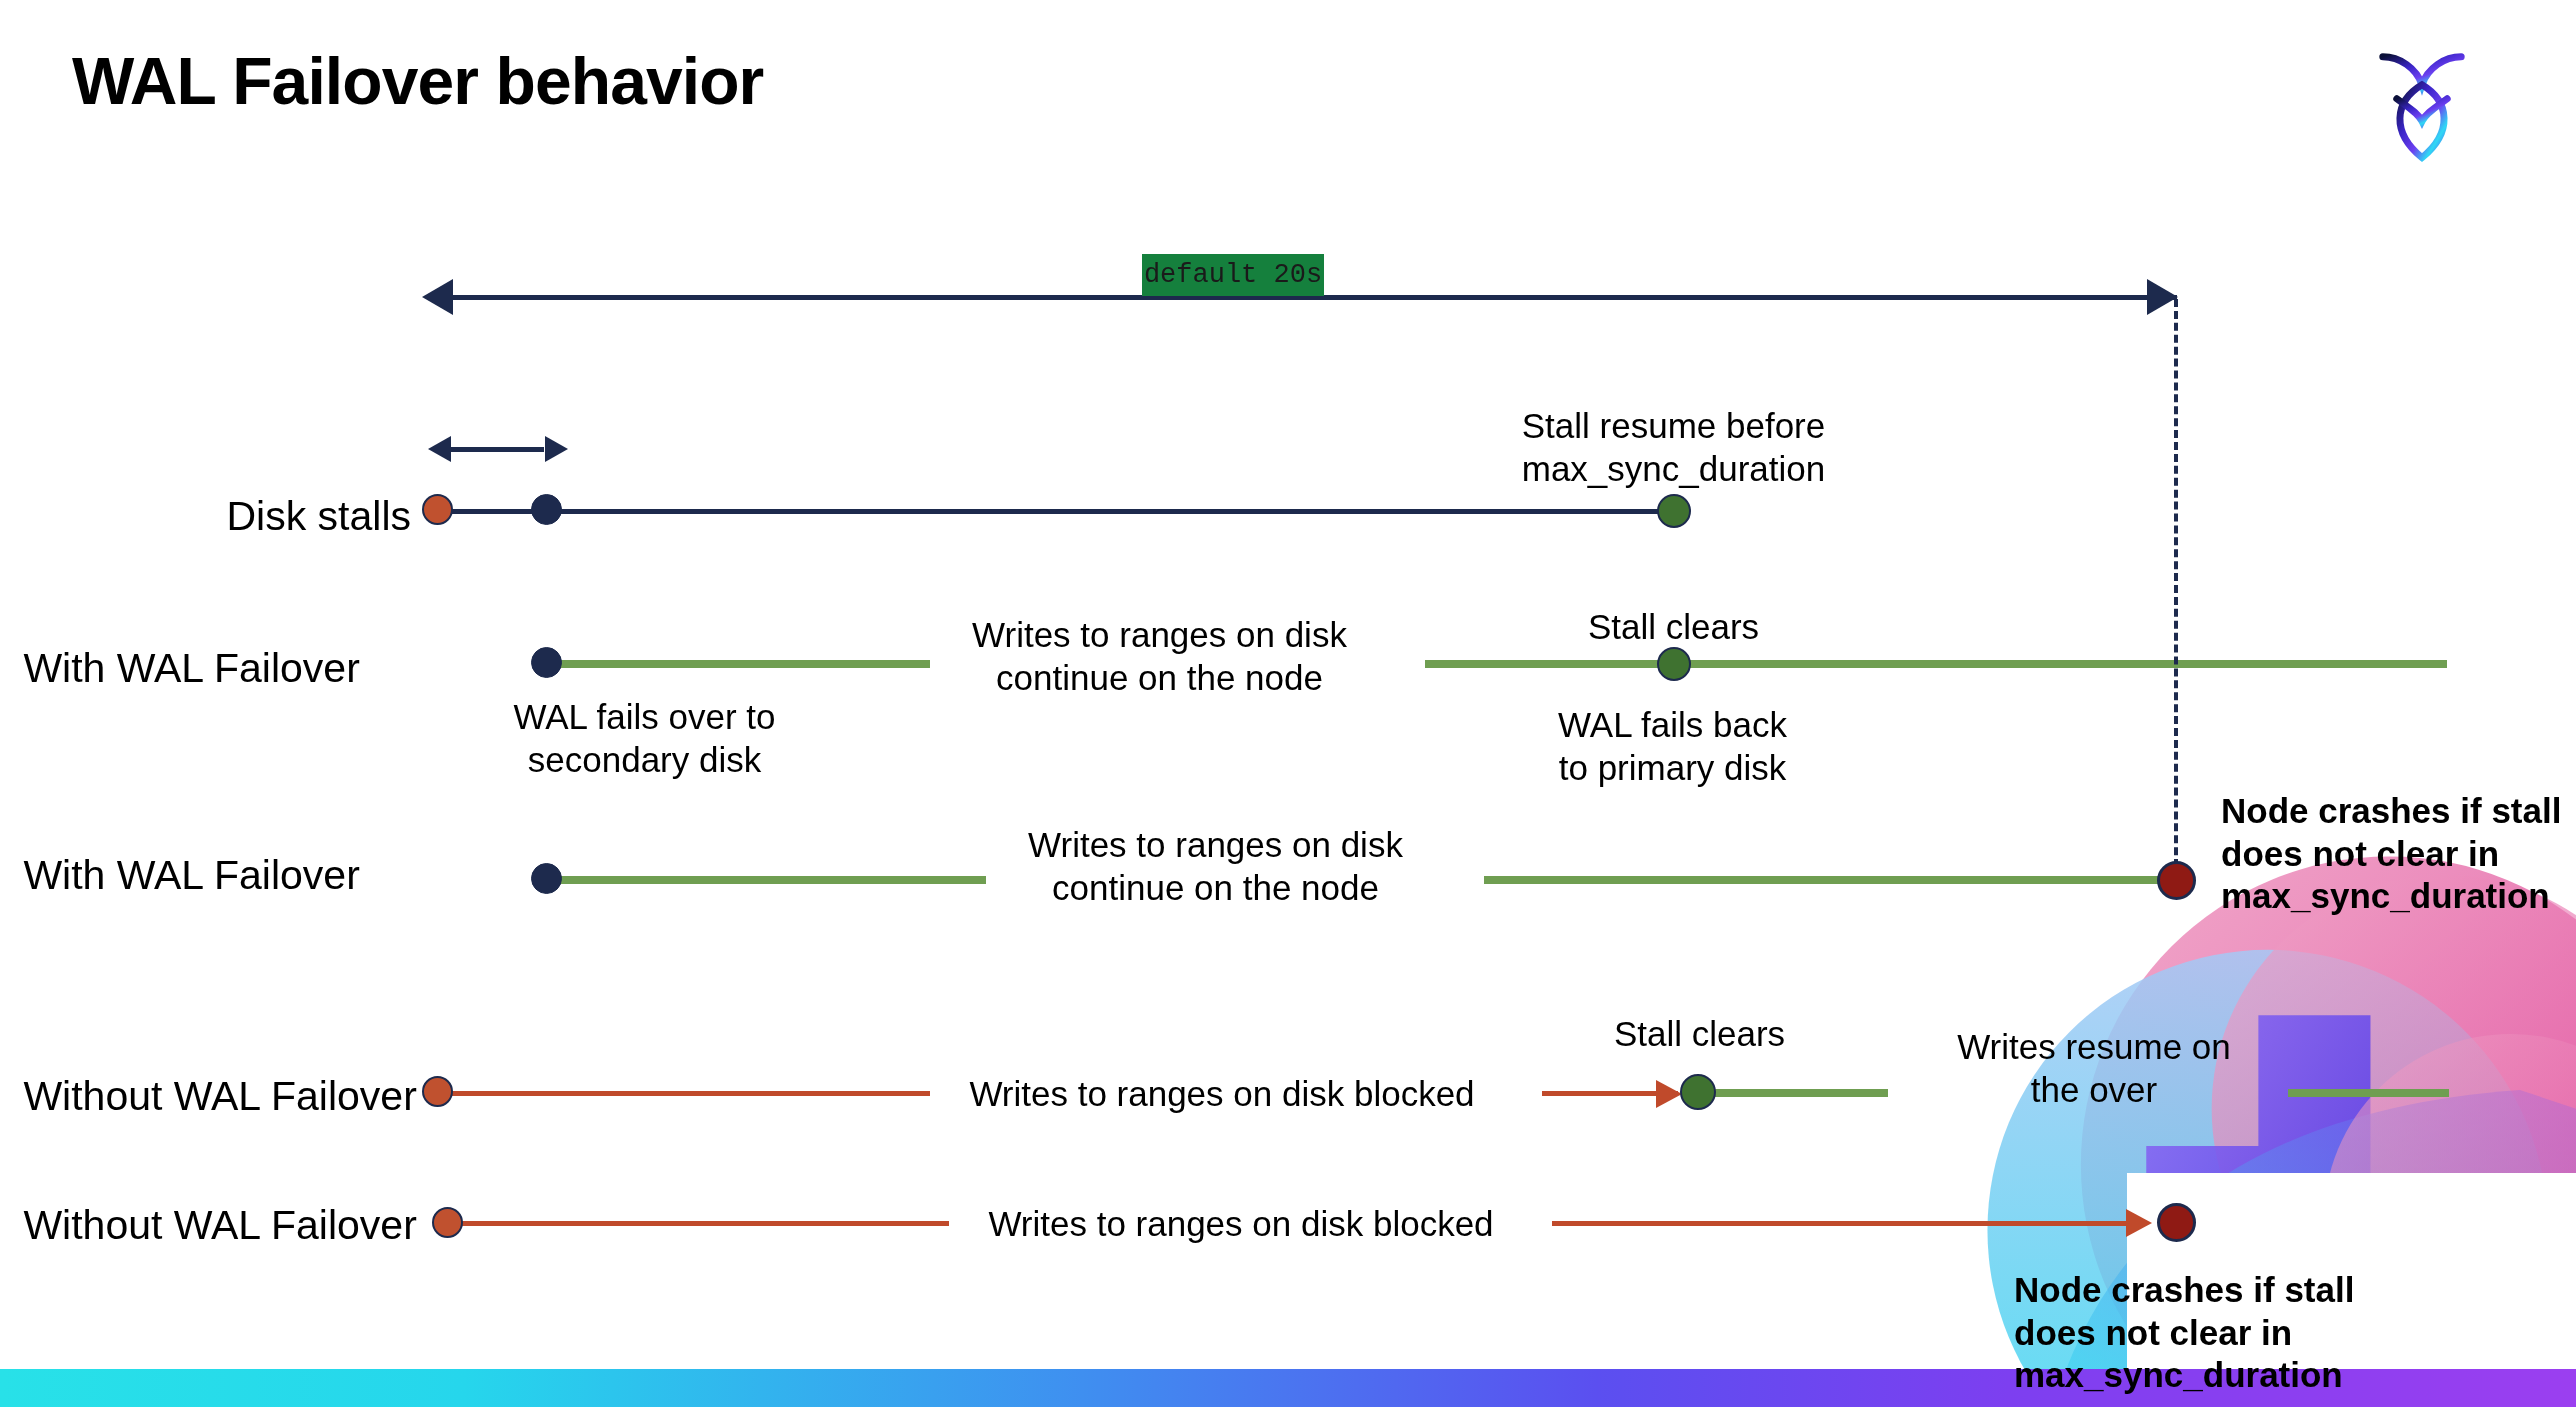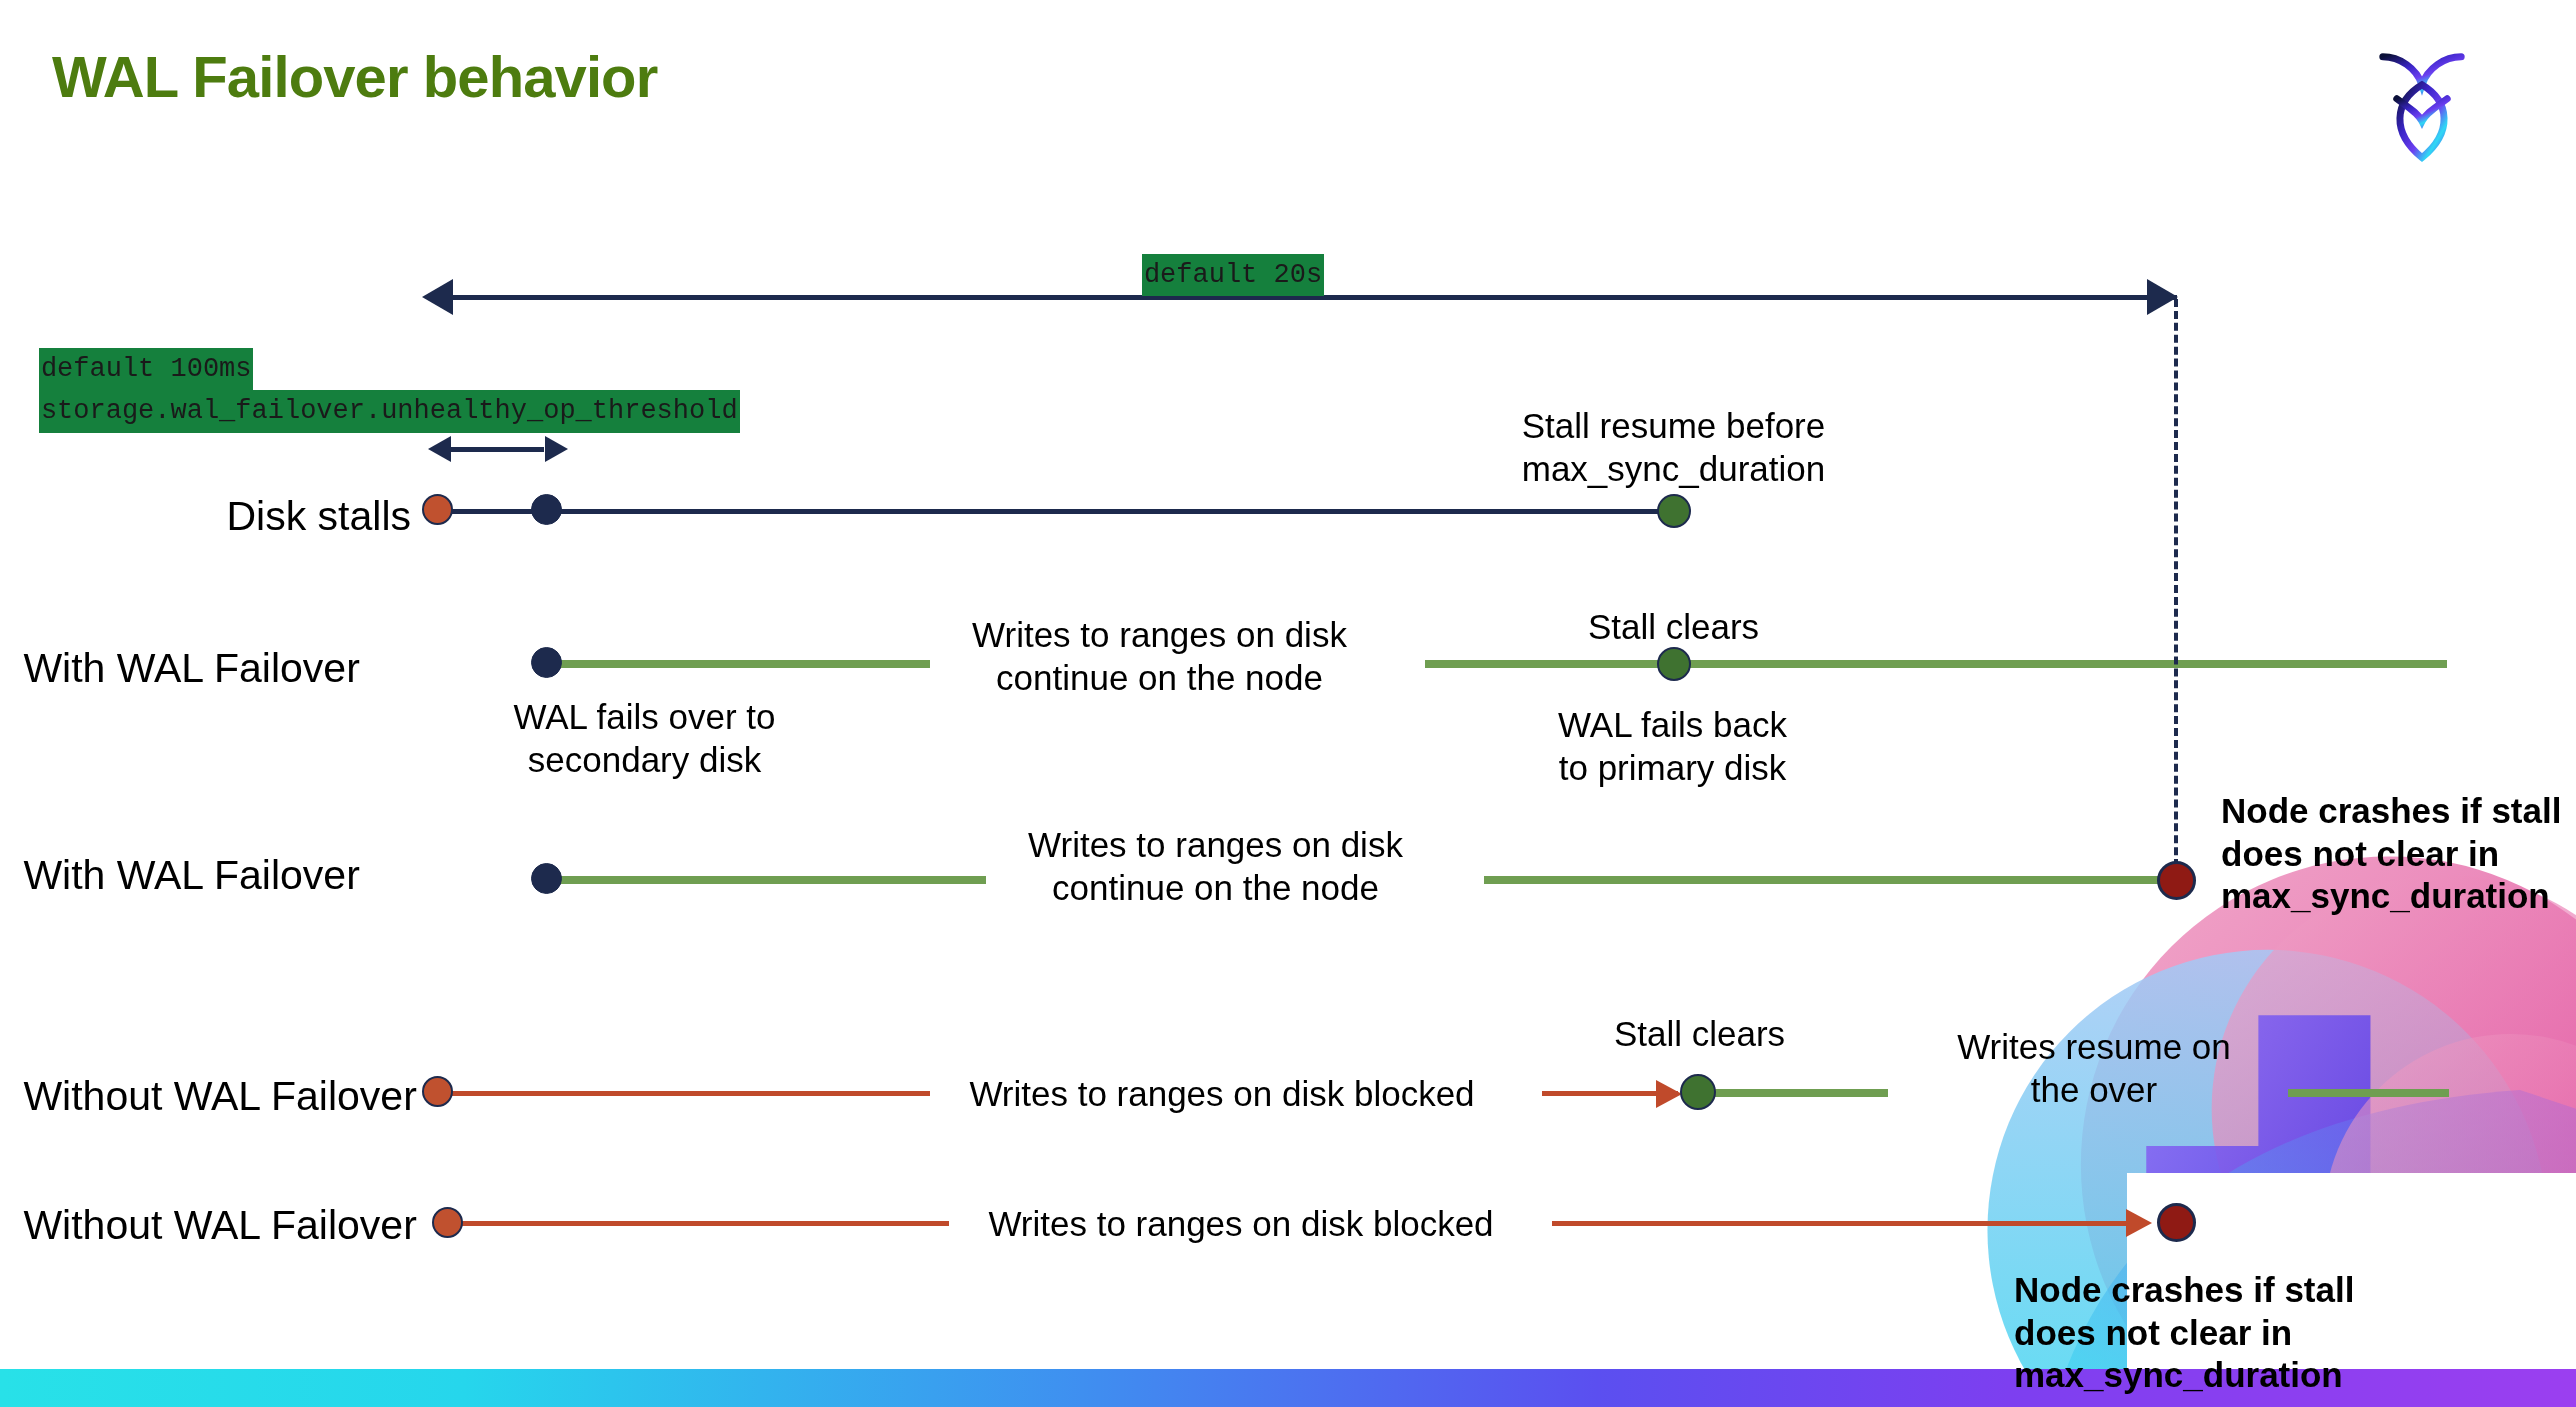--- a/index.html
+++ b/index.html
@@ -2,22 +2,22 @@
 <html style="font-size:15px"><head>
 <meta charset="utf-8">
 <style>
   html,body{margin:0;padding:0;background:#ffffff;}
   body{width:2576px;height:1408px;position:relative;overflow:hidden;
        font-family:"Liberation Sans",sans-serif;color:#000;}
 
   .slide{position:absolute;inset:0;background:#fff;overflow:hidden;}
 
   
-  .title{position:absolute;left:52px;top:47px;font-size:58px;font-weight:bold;
-         letter-spacing:-0.9px;line-height:1.05;color:#4d7c0f;white-space:nowrap;}
+  .title{position:absolute;left:72px;top:47px;font-size:66px;font-weight:bold;
+         letter-spacing:-0.9px;line-height:1.05;color:#000000;white-space:nowrap;}
 
   
   .logo{position:absolute;right:84px;top:26px;width:140px;height:140px;}
 
   
   .code{position:absolute;font-family:"Liberation Mono",monospace;
         font-size:27px;color:#1a1a1a;line-height:1.5;white-space:nowrap;z-index:6;}
   .code span{background:#15803d;padding:0.9px 1.9px;display:inline-block;}
 
   
@@ -126,24 +126,20 @@
   <div class="hline" style="left:453px; top:295px; width:1724px;"></div>
   <div class="arrowhead ah-left" style="left:422px; top:279px;"></div>
   <div class="arrowhead ah-right" style="left:2147px; top:279px;"></div>
 
   <div class="code" style="left:1142px; top:254px;">
     <span>default 20s</span><br>
   </div>
 
   <div class="vdash" style="left:2174px; top:299px; height:580px;"></div>
 
-  <div class="code" style="left:39px; top:348px;">
-    <span>default 100ms</span><br>
-    <span>storage.wal_failover.unhealthy_op_threshold</span>
-  </div>
   <div class="hline" style="left:451px; top:447px; width:93px;"></div>
   <div class="arrowhead ah-left-sm" style="left:428px; top:436px;"></div>
   <div class="arrowhead ah-right-sm" style="left:545px; top:436px;"></div>
 
   <div class="rowlabel" style="left:0px; top:493px; width:411px;">Disk stalls</div>
   <div class="hline" style="left:439px; top:509px; width:1234px;"></div>
   <div class="dot orange" style="left:422px; top:494px; width:31px; height:31px;"></div>
   <div class="dot navy" style="left:531px; top:494px; width:31px; height:31px;"></div>
   <div class="dot green" style="left:1657px; top:494px; width:34px; height:34px;"></div>
   <div class="note" style="left:1477px; top:405px; width:393px;">Stall resume before

